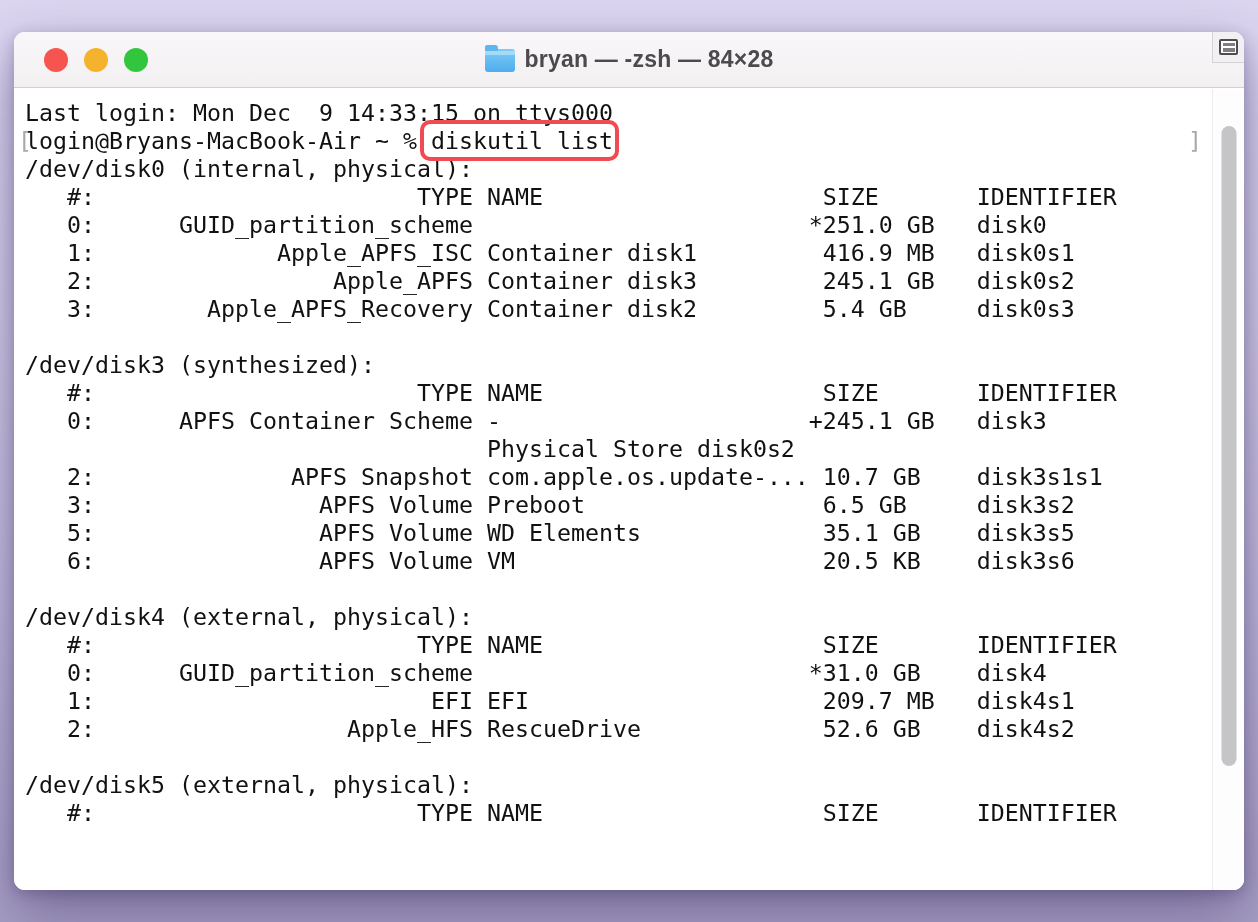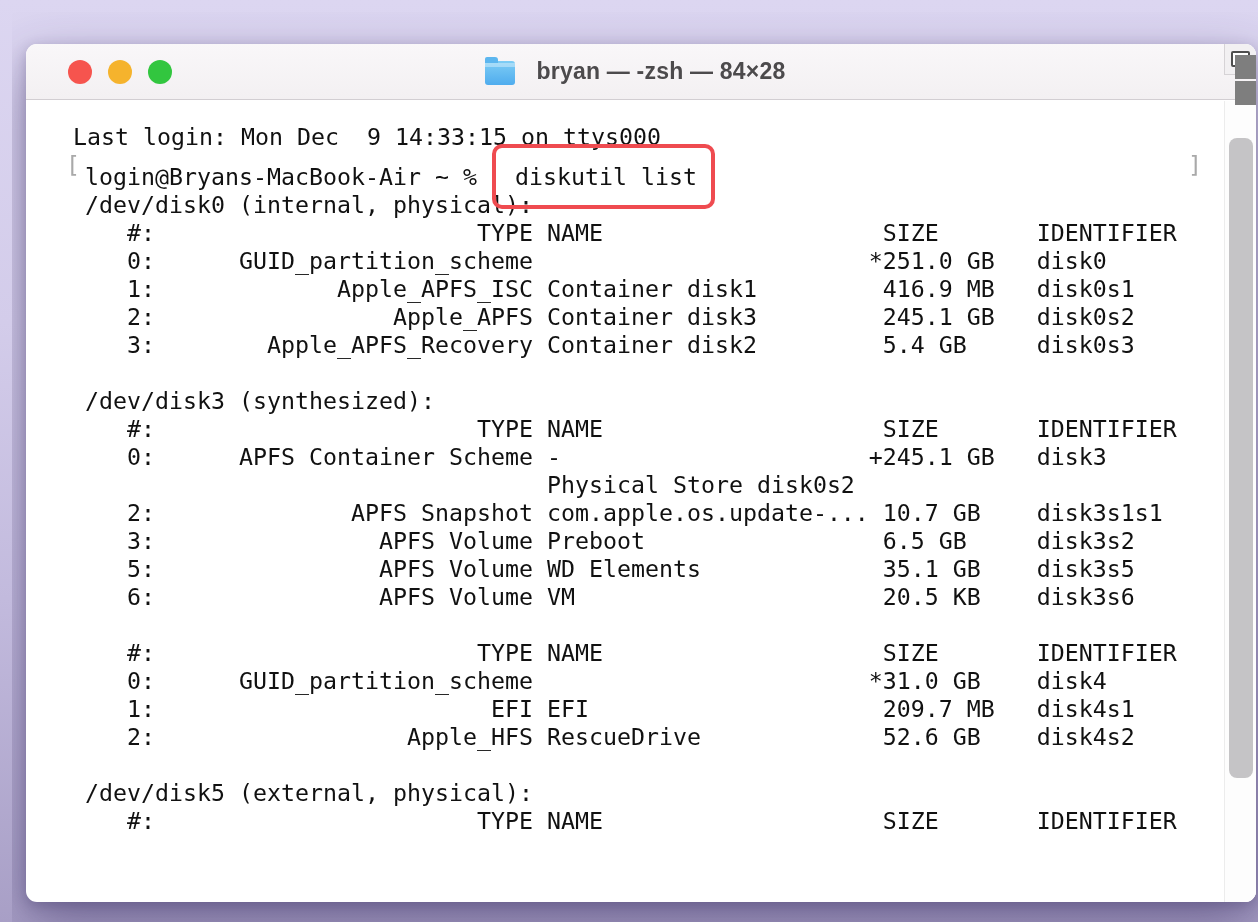--- a/index.html
+++ b/index.html
@@ -1,19 +1,19 @@
 <!DOCTYPE html>
 <html style="--annot: #ef4b50;"><head>
 <meta charset="utf-8">
 <style>
   :root{
     --annot:#ef4b50;
     --char-w:14px;
   }
-  *{margin:0;padding:12px;box-sizing:border-box;}
+  *{margin:0;padding:0;box-sizing:border-box;}
   html,body{width:1258px;height:922px;overflow:hidden;}
   body{
     font-family:"Liberation Sans",sans-serif;
     background:linear-gradient(180deg,#dcd6f1 0%,#d3ccea 35%,#c2badd 65%,#a89fc6 100%);
     position:relative;
   }
 
   
   .window{
     position:absolute;left:14px;top:32px;width:1230px;height:858px;
@@ -41,21 +41,21 @@
   .folder-icon::after{
     content:"";position:absolute;left:0;top:2px;right:0;height:4px;
     background:rgba(255,255,255,.35);
   }
   .window-title{
     font-size:23px;font-weight:bold;color:#4c4a4c;letter-spacing:.2px;
   }
 
   
   .term-content{
-    position:absolute;left:0;top:57px;right:0;bottom:0;background:#ffffff;margin-left:24px;
+    position:absolute;left:0;top:57px;right:0;bottom:0;background:#ffffff;
   }
   .term-text{
     position:absolute;left:0;top:0;right:32px;bottom:0;
     padding:10px 30px 8px 11px;
     font-family:"DejaVu Sans Mono","Liberation Mono",monospace;
     font-size:23.25px;line-height:28px;color:#111111;
   }
   .line{height:28px;white-space:pre;}
   .prompt-line{position:relative;}
   .mark{color:#a9a9a9;}
@@ -118,20 +118,21 @@
           <div class="line"></div>
           <div class="line">/dev/disk3 (synthesized):</div>
           <div class="line">   #:                       TYPE NAME                    SIZE       IDENTIFIER</div>
           <div class="line">   0:      APFS Container Scheme -                      +245.1 GB   disk3</div>
           <div class="line">                                 Physical Store disk0s2</div>
           <div class="line">   2:              APFS Snapshot com.apple.os.update-... 10.7 GB    disk3s1s1</div>
           <div class="line">   3:                APFS Volume Preboot                 6.5 GB     disk3s2</div>
           <div class="line">   5:                APFS Volume WD Elements             35.1 GB    disk3s5</div>
           <div class="line">   6:                APFS Volume VM                      20.5 KB    disk3s6</div>
           <div class="line"></div>
+          <div class="line">/dev/disk4 (external, physical):</div>
           <div class="line">   #:                       TYPE NAME                    SIZE       IDENTIFIER</div>
           <div class="line">   0:      GUID_partition_scheme                        *31.0 GB    disk4</div>
           <div class="line">   1:                        EFI EFI                     209.7 MB   disk4s1</div>
           <div class="line">   2:                  Apple_HFS RescueDrive             52.6 GB    disk4s2</div>
           <div class="line"></div>
           <div class="line">/dev/disk5 (external, physical):</div>
           <div class="line">   #:                       TYPE NAME                    SIZE       IDENTIFIER</div>
         </div>
     </div>
   </div>

